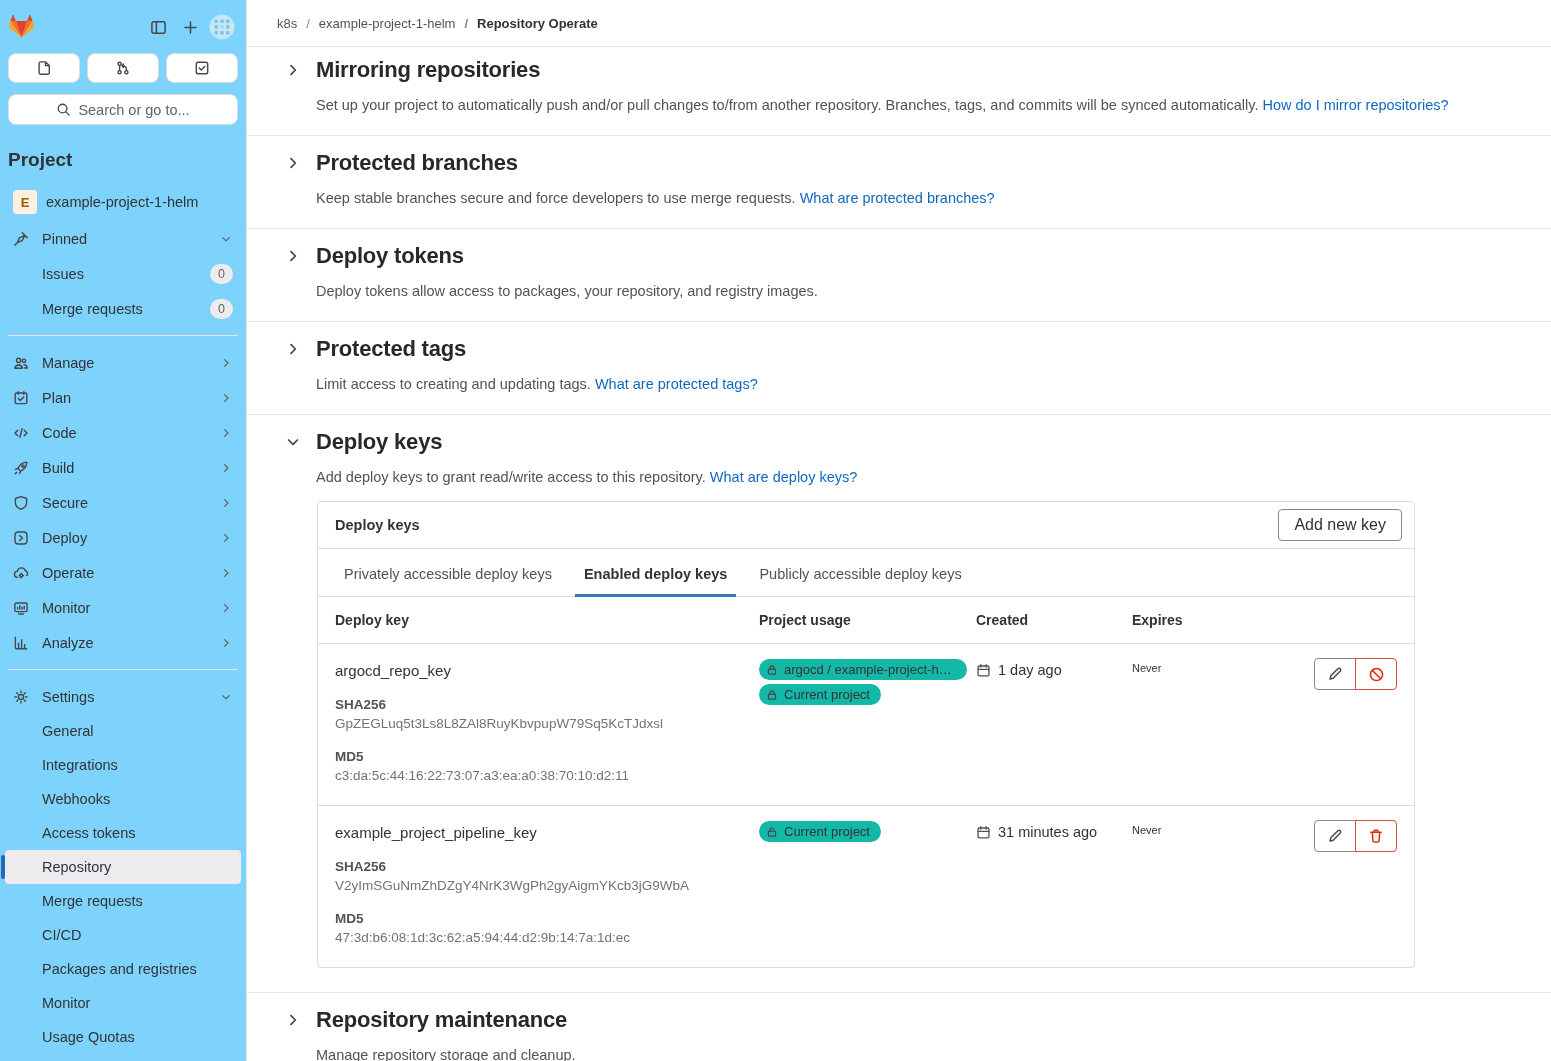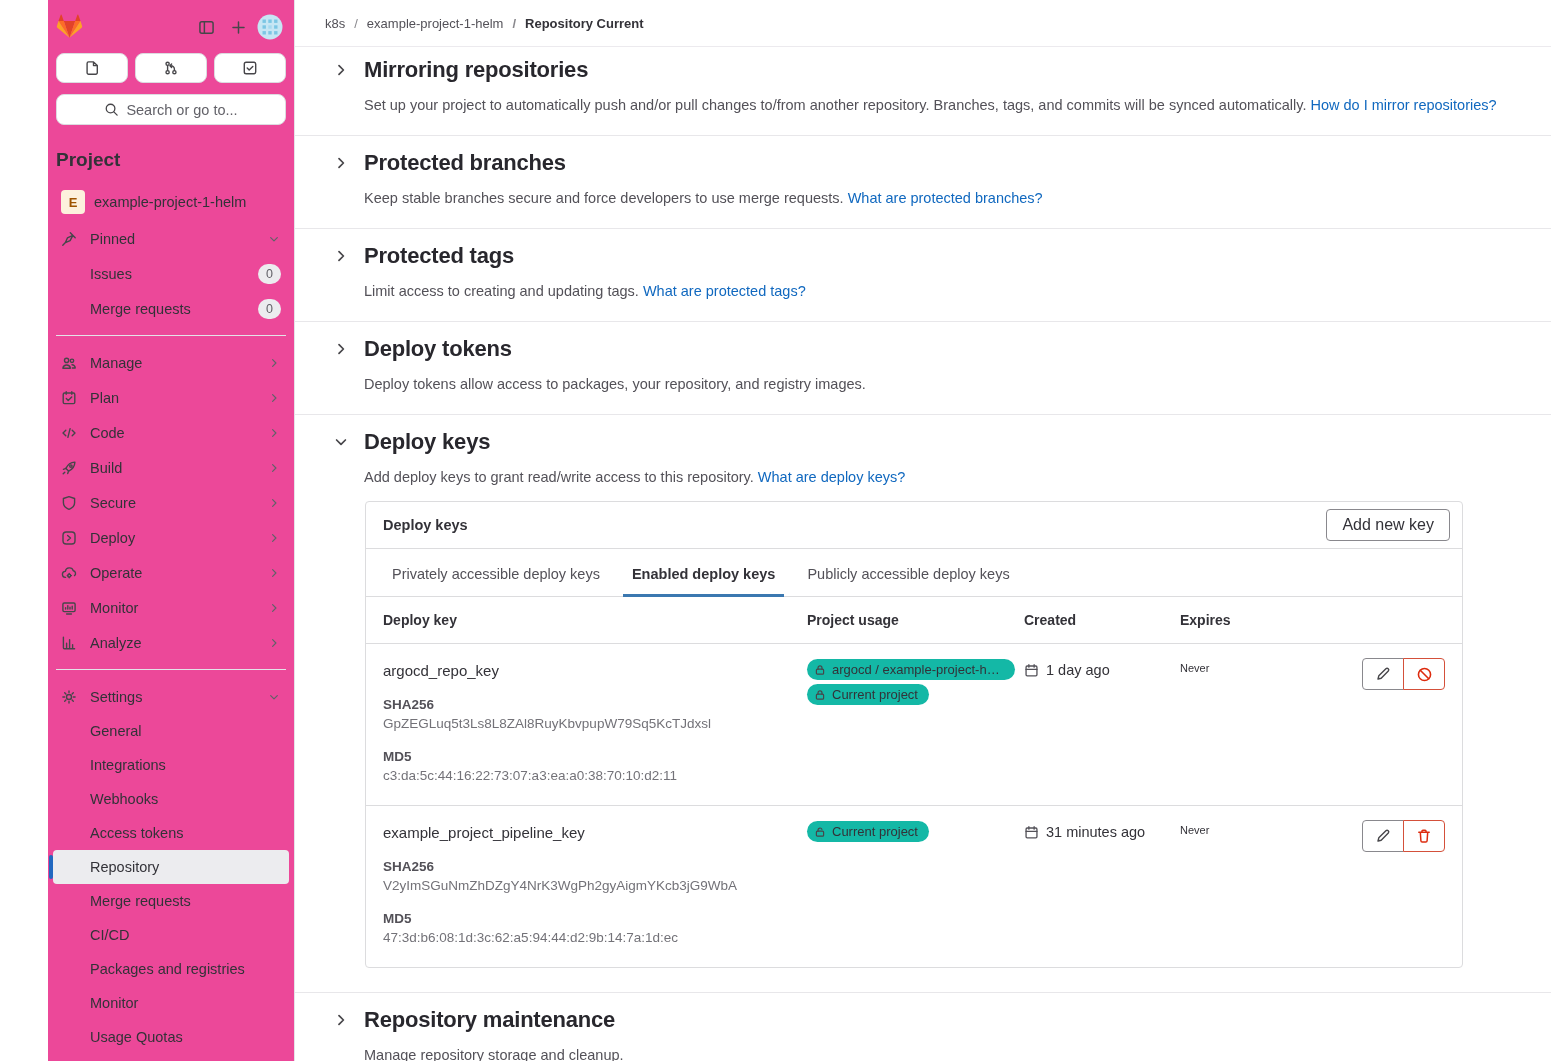--- a/index.html
+++ b/index.html
@@ -6,22 +6,22 @@
   html,body { margin:0; padding:0; }
   body {
     width:1551px; height:1061px; overflow:hidden;
     font-family:"Liberation Sans","DejaVu Sans",sans-serif;
     color:#333238; background:#fff; display:flex; font-size:14px;
   }
   svg { display:block; }
   .stk { fill:none; stroke:#47464a; stroke-width:1.4; stroke-linecap:round; stroke-linejoin:round; }
 
   
-  .sidebar { width:247px; min-width:247px; height:1061px; background:#ec4899;
-    border-right:1px solid #e4e3e8; display:flex; flex-direction:column;margin-left:48px; }
+  .sidebar { width:247px; min-width:247px; height:1061px; background:#7dd3fc;
+    border-right:1px solid #e4e3e8; display:flex; flex-direction:column; }
   .sidebar-top { padding:10px 8px 0; }
   .sb-row1 { display:flex; align-items:center; height:34px; }
   .sb-row1 .grow { flex:1; }
   .icon-btn { width:32px; height:32px; border:none; background:none; border-radius:6px;
     display:flex; align-items:center; justify-content:center; cursor:pointer; padding:0; }
   .avatar-btn { width:32px; height:32px; display:flex; align-items:center; justify-content:center; cursor:pointer; }
   .shortcut-row { display:flex; gap:7px; margin-top:9px; }
   .shortcut-btn { flex:1; height:30px; background:#fff; border:1px solid #dcdbe0; border-radius:8px;
     display:flex; align-items:center; justify-content:center; cursor:pointer; }
   .search-box { margin-top:11px; height:31px; background:#fff; border:1px solid #dcdbe0; border-radius:8px;
@@ -393,21 +393,21 @@
     <div class="side-item indent sub">
       <span class="lbl">Usage Quotas</span>
     </div>
   </nav>
 </aside>
 
 <div class="main">
   <div class="breadcrumb-bar">
     <span class="crumb">k8s</span>
     <span class="crumb">example-project-1-helm</span>
-    <span class="crumb current">Repository Current</span>
+    <span class="crumb current">Repository Operate</span>
   </div>
 
   <div class="content">
 
     <section class="settings-block first">
       <div class="sec-head">
         <button class="sec-toggle">
           <span>
               <svg width="16" height="16" viewBox="0 0 16 16">
                 <path class="stk" style="stroke-width:1.7" d="M6 3.6 L10.4 8 L6 12.4"></path>
@@ -441,41 +441,41 @@
 
     <section class="settings-block">
       <div class="sec-head">
         <button class="sec-toggle">
           <span>
               <svg width="16" height="16" viewBox="0 0 16 16">
                 <path class="stk" style="stroke-width:1.7" d="M6 3.6 L10.4 8 L6 12.4"></path>
               </svg>
             </span>
         </button>
-        <h2 class="sec-title">Protected tags</h2>
+        <h2 class="sec-title">Deploy tokens</h2>
       </div>
       <div class="sec-desc">
-        <span>Limit access to creating and updating tags.</span>
-        <a class="lnk">What are protected tags?</a>
+        <span>Deploy tokens allow access to packages, your repository, and registry images.</span>
       </div>
     </section>
 
     <section class="settings-block">
       <div class="sec-head">
         <button class="sec-toggle">
           <span>
               <svg width="16" height="16" viewBox="0 0 16 16">
                 <path class="stk" style="stroke-width:1.7" d="M6 3.6 L10.4 8 L6 12.4"></path>
               </svg>
             </span>
         </button>
-        <h2 class="sec-title">Deploy tokens</h2>
+        <h2 class="sec-title">Protected tags</h2>
       </div>
       <div class="sec-desc">
-        <span>Deploy tokens allow access to packages, your repository, and registry images.</span>
+        <span>Limit access to creating and updating tags.</span>
+        <a class="lnk">What are protected tags?</a>
       </div>
     </section>
 
     <section class="settings-block">
       <div class="sec-head">
         <button class="sec-toggle">
           <span>
               <svg width="16" height="16" viewBox="0 0 16 16">
                 <path class="stk" style="stroke-width:1.7" d="M3.6 6 L8 10.4 L12.4 6"></path>
               </svg>

